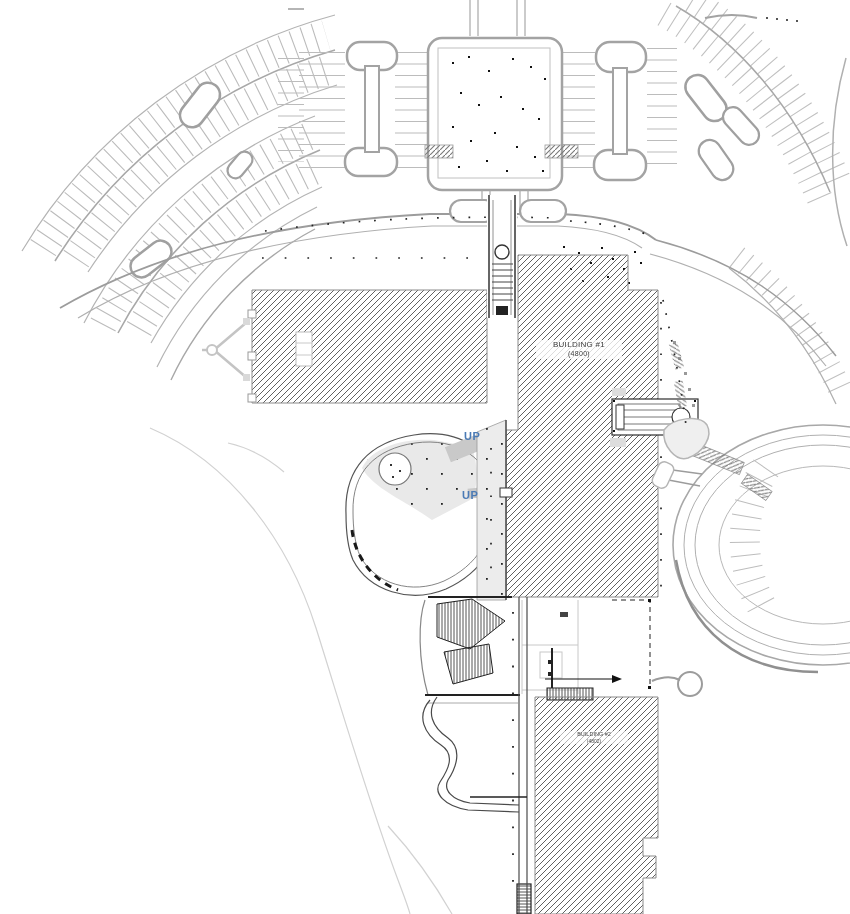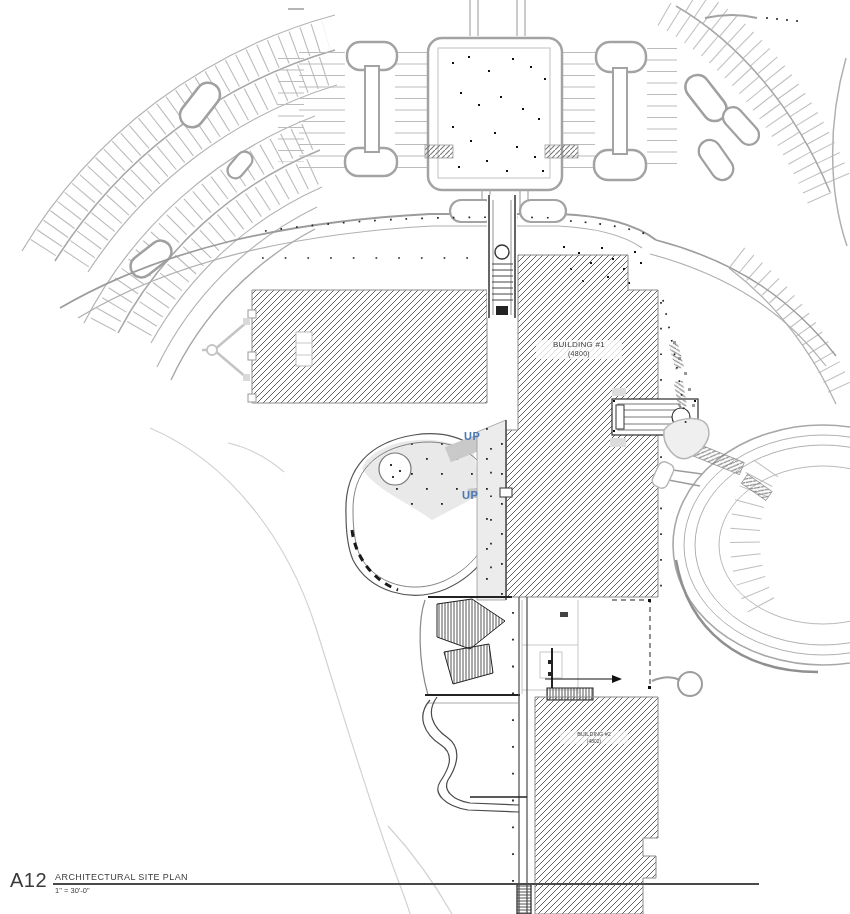--- a/index.html
+++ b/index.html
@@ -338,21 +338,14 @@
 </div>
 
 <div class="lbl lbl-b2">
   <div>BUILDING #2</div>
   <div class="area">(4802)</div>
 </div>
 
 <div class="up up1">UP</div>
 <div class="up up2">UP</div>
 
-<div id="titleblock">
-  <div id="sheetnum">A12</div>
-  <div id="tb-right">
-    <div id="tb-title">ARCHITECTURAL SITE PLAN</div>
-    <div id="tb-scale">1" = 30'-0"</div>
-  </div>
+
 </div>
 
-</div>
-
 </body></html>

